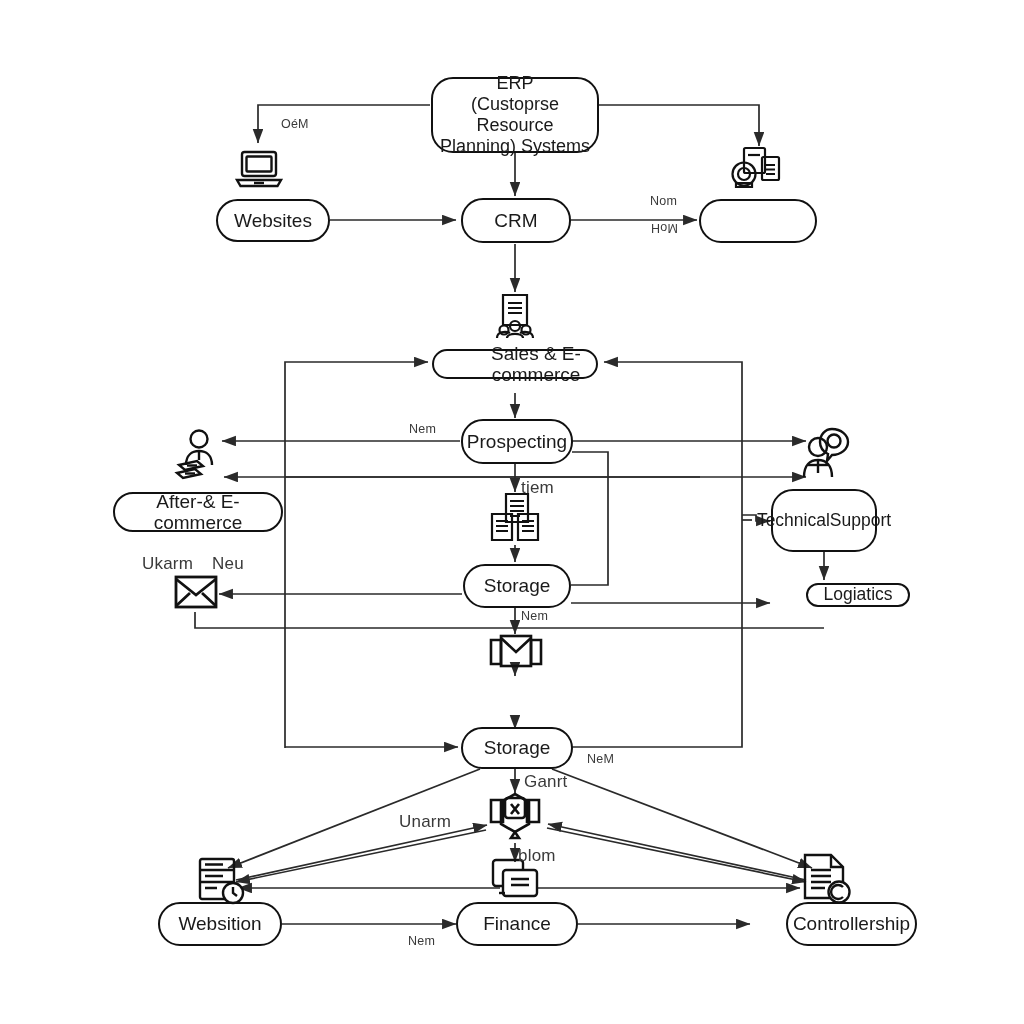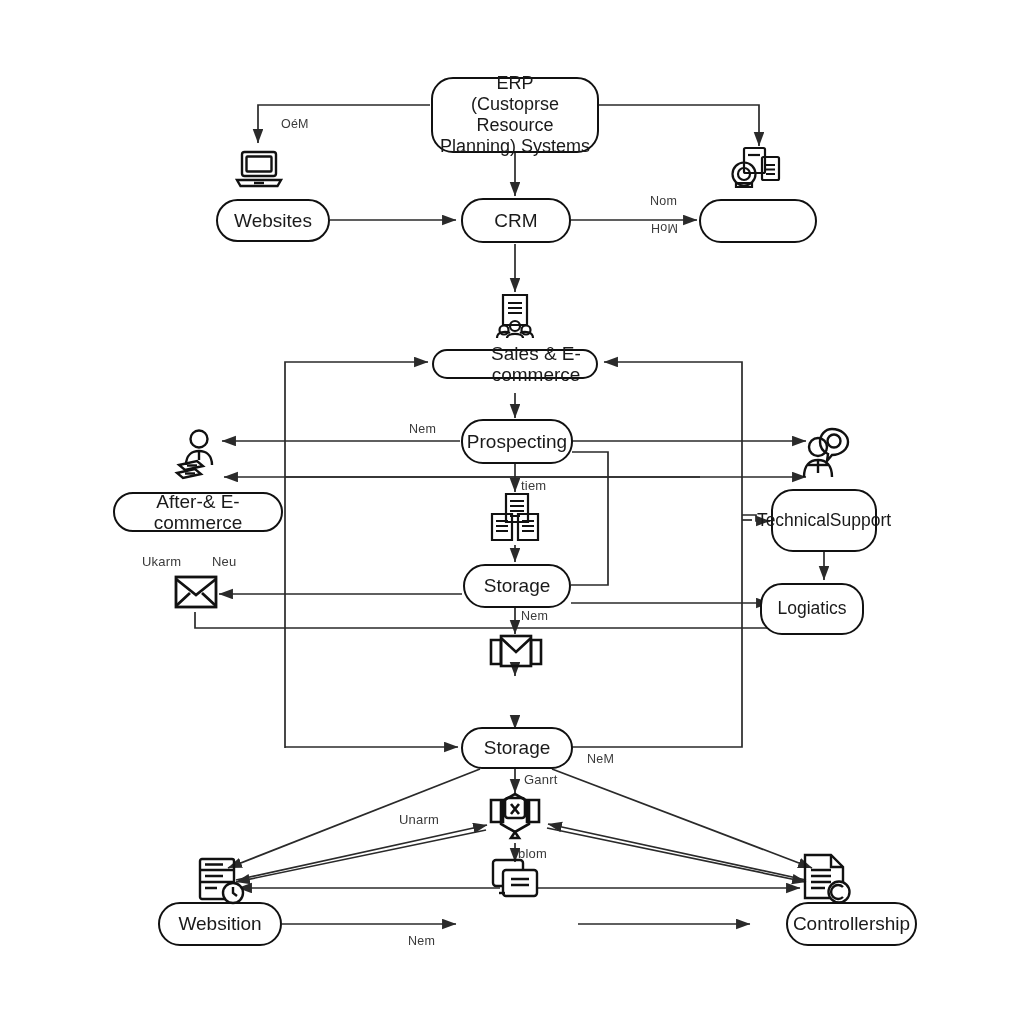--- a/index.html
+++ b/index.html
@@ -34,21 +34,21 @@
 
   
   .elabel{
     position:absolute;
     font-size:12.5px;
     color:#3a3a3a;
     white-space:nowrap;
     z-index:6;
     letter-spacing:.2px;
   }
-  .elabel.tiny{font-size:13px;}
+  .elabel.tiny{font-size:17px;}
   .elabel.flip{transform:scaleY(-1);}
 
   
   .icon{position:absolute;z-index:5;}
   .icon svg{display:block;}
 </style>
 </head>
 <body>
 
 <div id="stage">
@@ -173,33 +173,36 @@
 
   <div class="node n-sm" style="left:771px;top:489px;width:106px;height:63px;flex-direction:row;">
     <span>Technical</span>
     <span>Support</span>
   </div>
 
   <div class="node n-md" style="left:463px;top:564px;width:108px;height:44px;">
     <span>Storage</span>
   </div>
 
-  <div class="node n-sm" style="left:760px;top:583px;width:104px;height:52px;align-items:center;">
+  <div class="node n-sm" style="left:806px;top:583px;width:104px;height:24px;align-items:center;">
     <span>Logiatics</span>
   </div>
 
 
   <div class="node n-md" style="left:461px;top:727px;width:112px;height:42px;">
     <span>Storage</span>
   </div>
 
   <div class="node n-md" style="left:158px;top:902px;width:124px;height:44px;">
     <span>Websition</span>
   </div>
 
+  <div class="node n-md" style="left:456px;top:902px;width:122px;height:44px;">
+    <span>Finance</span>
+  </div>
 
   <div class="node n-md" style="left:751px;top:902px;width:131px;height:44px;margin-left:35px;">
     <span>Controllership</span>
   </div>
 
   <div class="elabel" style="left:281px;top:117px;">OéM</div>
   <div class="elabel" style="left:650px;top:194px;">Nom</div>
   <div class="elabel flip" style="left:651px;top:221px;">HoM</div>
   <div class="elabel" style="left:409px;top:422px;">Nem</div>
   <div class="elabel tiny" style="left:521px;top:478px;">tiem</div>

